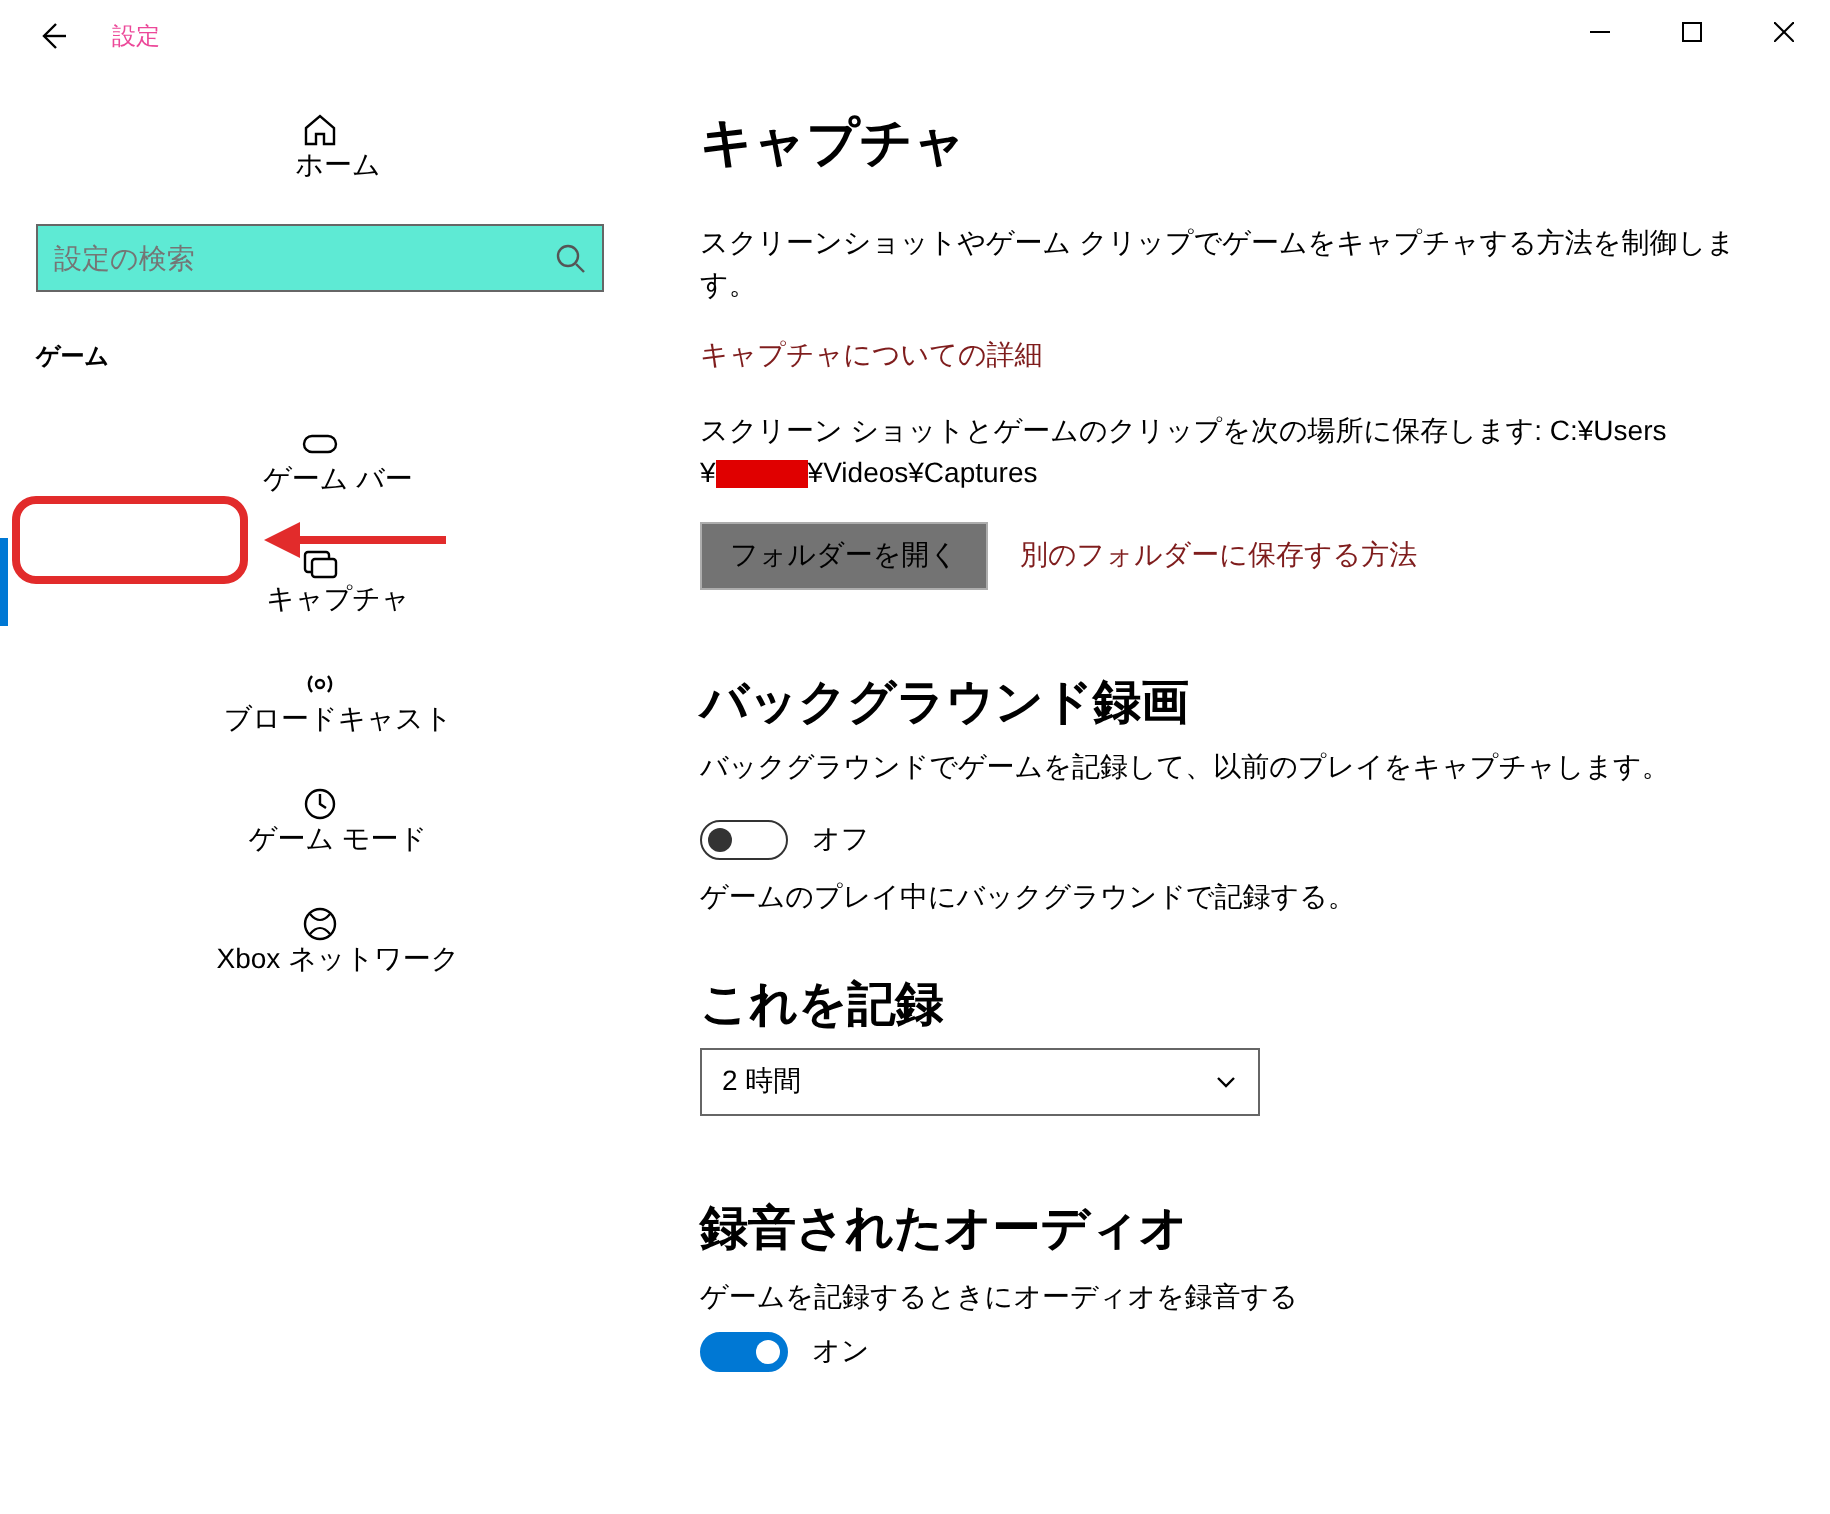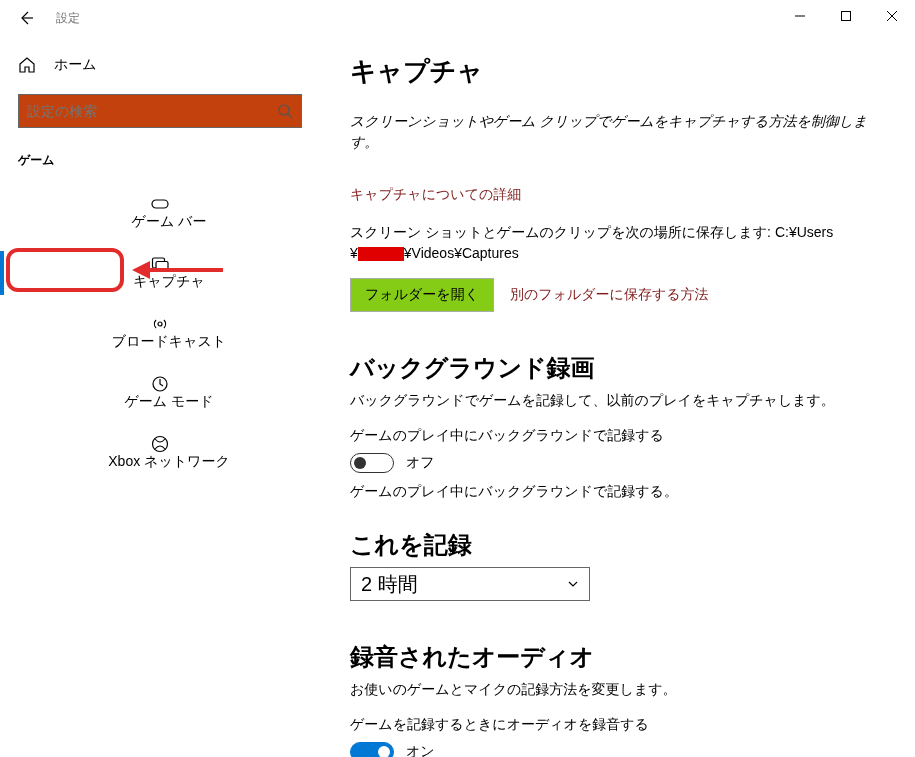--- a/index.html
+++ b/index.html
@@ -1,55 +1,55 @@
 <!DOCTYPE html>
 <html><head>
 <meta charset="utf-8">
 <style>
 * { margin: 0; padding: 0; box-sizing: border-box; font-family: "Yu Gothic UI", "Meiryo", "Segoe UI", sans-serif; }
 body { width: 915px; height: 757px; background: #fff; overflow: hidden; position: relative; }
 
 .titlebar { height: 36px; display: flex; align-items: center; padding-left: 14px; }
 .back-btn { width: 24px; height: 24px; display: flex; align-items: center; justify-content: center; cursor: pointer; }
-.title { font-size: 12px; margin-left: 18px; color: #737373; }
+.title { font-size: 12px; margin-left: 18px; color: #ec4899; }
 .win-controls { position: absolute; top: 0; right: 0; display: flex; }
 .win-btn { width: 46px; height: 32px; display: flex; align-items: center; justify-content: center; cursor: pointer; }
 
 .container { display: flex; height: calc(100% - 36px); }
 
 .sidebar { width: 320px; padding: 10px 0 0 0; }
-.home-row { display: flex; align-items: center; padding: 10px 18px; cursor: pointer; }
+.home-row { display: flex; align-items: center; padding: 10px 18px; cursor: pointer; flex-direction: column; }
 .home-row .lbl { margin-left: 18px; font-size: 14px; }
-.search-box { margin: 10px 18px 18px 18px; height: 34px; border: 1px solid #666; background: #c2410c; display: flex; align-items: center; padding: 0 8px; }
+.search-box { margin: 10px 18px 18px 18px; height: 34px; border: 1px solid #666; background: #5eead4; display: flex; align-items: center; padding: 0 8px; }
 .search-box input { flex: 1; border: none; outline: none; font-size: 14px; background: transparent; }
 .section-header { font-size: 12px; font-weight: 600; padding: 6px 18px 14px 18px; }
 .nav-item { display: flex; align-items: center; padding: 12px 18px; cursor: pointer; position: relative; flex-direction: column; }
 .nav-item .icon { width: 18px; height: 18px; display: flex; align-items: center; justify-content: center; flex-shrink: 0; }
 .nav-item .lbl { margin-left: 18px; font-size: 14px; }
 .nav-item.active::before { content: ""; position: absolute; left: 0; top: 8px; bottom: 8px; width: 4px; background: #0078d4; }
 
 .content { flex: 1; padding: 18px 40px 0 30px; overflow-y: auto; }
 .page-title { font-size: 26px; font-weight: 600; margin-bottom: 22px; }
-.desc { font-size: 14px; margin-bottom: 32px; line-height: 1.5; font-style: italic; }
+.desc { font-size: 14px; margin-bottom: 16px; line-height: 1.5; }
 .link { color: #7f1d1d; font-size: 14px; cursor: pointer; }
 .path-line { font-size: 14px; line-height: 1.5; margin-top: 18px; }
 .redact { display: inline-block; width: 46px; height: 14px; background: #e00000; vertical-align: middle; }
 .btn-row { margin-top: 14px; display: flex; align-items: center; gap: 16px; }
-.btn-gray { background: #84cc16; border: 1px solid #adadad; padding: 7px 14px; font-size: 14px; cursor: pointer; }
+.btn-gray { background: #737373; border: 1px solid #adadad; padding: 7px 14px; font-size: 14px; cursor: pointer; }
 .h2 { font-size: 24px; font-weight: 600; margin-top: 40px; margin-bottom: 6px; }
 .sub { font-size: 14px; margin-bottom: 16px; line-height: 1.5; }
 .label-sm { font-size: 14px; margin-top: 10px; margin-bottom: 8px; }
 .toggle-row { display: flex; align-items: center; gap: 12px; margin-bottom: 10px; }
 .toggle { width: 44px; height: 20px; border-radius: 10px; border: 1px solid #333; position: relative; cursor: pointer; background: #fff; }
 .toggle .knob { width: 12px; height: 12px; border-radius: 50%; background: #333; position: absolute; top: 3px; left: 3px; }
 .toggle.on { background: #0078d4; border-color: #0078d4; }
 .toggle.on .knob { background: #fff; left: auto; right: 3px; }
 .toggle-lbl { font-size: 14px; }
 .note { font-size: 14px; margin-top: 8px; }
-.dropdown { width: 240px; height: 34px; border: 1px solid #666; display: flex; align-items: center; justify-content: space-between; padding: 0 10px; cursor: pointer; margin-top: 6px; font-size: 20px; }
+.dropdown { width: 280px; height: 34px; border: 1px solid #666; display: flex; align-items: center; justify-content: space-between; padding: 0 10px; cursor: pointer; margin-top: 6px; font-size: 14px; }
 
 
 .ann-box { position: absolute; border: 4px solid #e22b2b; border-radius: 12px; pointer-events: none; }
 .ann-arrow { position: absolute; pointer-events: none; }
 
 svg { display: block; }
 </style>
 </head>
 <body>
 
@@ -158,41 +158,39 @@
       ¥<span class="redact"></span><span>¥Videos¥Captures</span>
     </div>
 
     <div class="btn-row">
       <button class="btn-gray">フォルダーを開く</button>
       <span class="link">別のフォルダーに保存する方法</span>
     </div>
 
     <div class="h2">バックグラウンド録画</div>
     <div class="sub">バックグラウンドでゲームを記録して、以前のプレイをキャプチャします。</div>
-    <div class="label-sm">ゲームのプレイ中にバックグラウンドで記録する</div>
     <div class="toggle-row">
       <div class="toggle">
           <div class="knob"></div>
         </div>
       <span class="toggle-lbl">オフ</span>
     </div>
     <div class="note">ゲームのプレイ中にバックグラウンドで記録する。</div>
 
     <div class="h2" style="margin-top:28px">これを記録</div>
     <div class="dropdown">
       <span>2 時間</span>
       <span>
           <svg width="12" height="12" viewBox="0 0 12 12">
             <path d="M2 4 L6 8 L10 4" stroke="#000" fill="none" stroke-width="1.2"></path>
           </svg>
         </span>
     </div>
 
     <div class="h2">録音されたオーディオ</div>
-    <div class="sub">お使いのゲームとマイクの記録方法を変更します。</div>
     <div class="label-sm">ゲームを記録するときにオーディオを録音する</div>
     <div class="toggle-row">
       <div class="toggle on">
           <div class="knob"></div>
         </div>
       <span class="toggle-lbl">オン</span>
     </div>
   </div>
 </div>
 

